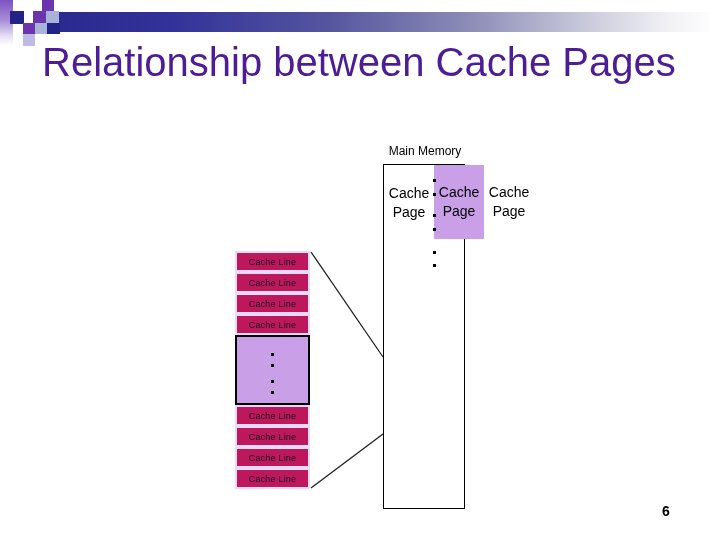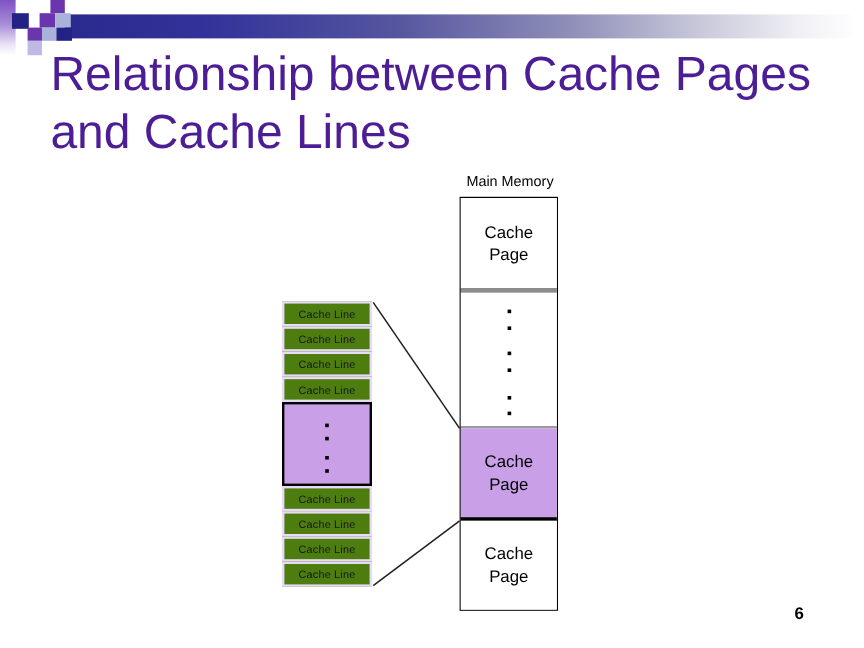--- a/index.html
+++ b/index.html
@@ -23,37 +23,37 @@
   .sq-h{left:23px;top:34px;width:12px;height:12px;background:#bfb9e6;}
   
   .title{position:absolute;left:42px;top:38px;width:660px;
     font-size:40px;line-height:48px;color:#4c1d95;}
   
   .page-num{position:absolute;left:662px;top:503px;font-size:14px;font-weight:bold;color:#000;}
   
   .mm-label{position:absolute;left:340px;top:144px;width:170px;text-align:center;
     font-size:12px;color:#000;}
   .mm-col{position:absolute;left:383px;top:164px;width:82px;height:345px;
-    border:1px solid #000;box-sizing:border-box;display:flex;flex-direction:column;background:#fff;}
+    border:1px solid #000;box-sizing:border-box;display:flex;flex-direction:row;background:#fff;}
   .mm-sec{display:flex;align-items:center;justify-content:center;}
   .mm-top{height:75px;background:#ffffff;}
   .mm-div1{height:4px;background:#8c8c8c;}
   .mm-dots{position:relative;flex:1;background:#ffffff;}
   .mm-div2{height:2px;background:#9a9a9a;}
   .mm-hl{height:74px;background:#c9a0e8;}
   .mm-div3{height:3px;background:#000000;}
   .mm-bot{height:74px;background:#ffffff;}
   .page-text{display:block;width:50px;margin:0 auto;text-align:center;
     font-size:14px;line-height:19px;color:#000;}
   .dot{position:absolute;left:50%;margin-left:-1.5px;width:3px;height:3px;background:#000;}
   .mm-dots .d1{top:14px}.mm-dots .d2{top:28px}.mm-dots .d3{top:49px}
   .mm-dots .d4{top:63px}.mm-dots .d5{top:86px}.mm-dots .d6{top:99px}
   
   .cl-col{position:absolute;left:235px;top:251px;width:75px;}
-  .cl-row{box-sizing:border-box;height:21px;background:#4d7c0f;border:2px solid #e9dbf7;
+  .cl-row{box-sizing:border-box;height:21px;background:#be185d;border:2px solid #e9dbf7;
     display:flex;align-items:center;justify-content:center;
     font-size:9px;letter-spacing:.2px;color:#15151f;}
   .cl-mid{box-sizing:border-box;position:relative;height:70px;background:#c9a0e8;
     border:2px solid #000;}
   .cl-mid .d1{top:16px}.cl-mid .d2{top:27px}.cl-mid .d3{top:43px}.cl-mid .d4{top:54px}
   
   .lines-svg{position:absolute;left:0;top:0;width:720px;height:540px;pointer-events:none;}
 </style>
 </head>
 <body>
@@ -68,21 +68,20 @@
     <div class="sq sq-c"></div>
     <div class="sq sq-d"></div>
     <div class="sq sq-e"></div>
     <div class="sq sq-f"></div>
     <div class="sq sq-g"></div>
     <div class="sq sq-h"></div>
   </div>
 
   <div class="title">
     <div>Relationship between Cache Pages</div>
-    <div>and Cache Lines</div>
   </div>
 
   <div class="mm-label">Main Memory</div>
 
   <div class="mm-col">
     <div class="mm-sec mm-top">
       <span class="page-text">Cache Page</span>
     </div>
     <div class="mm-div1"></div>
     <div class="mm-dots">

